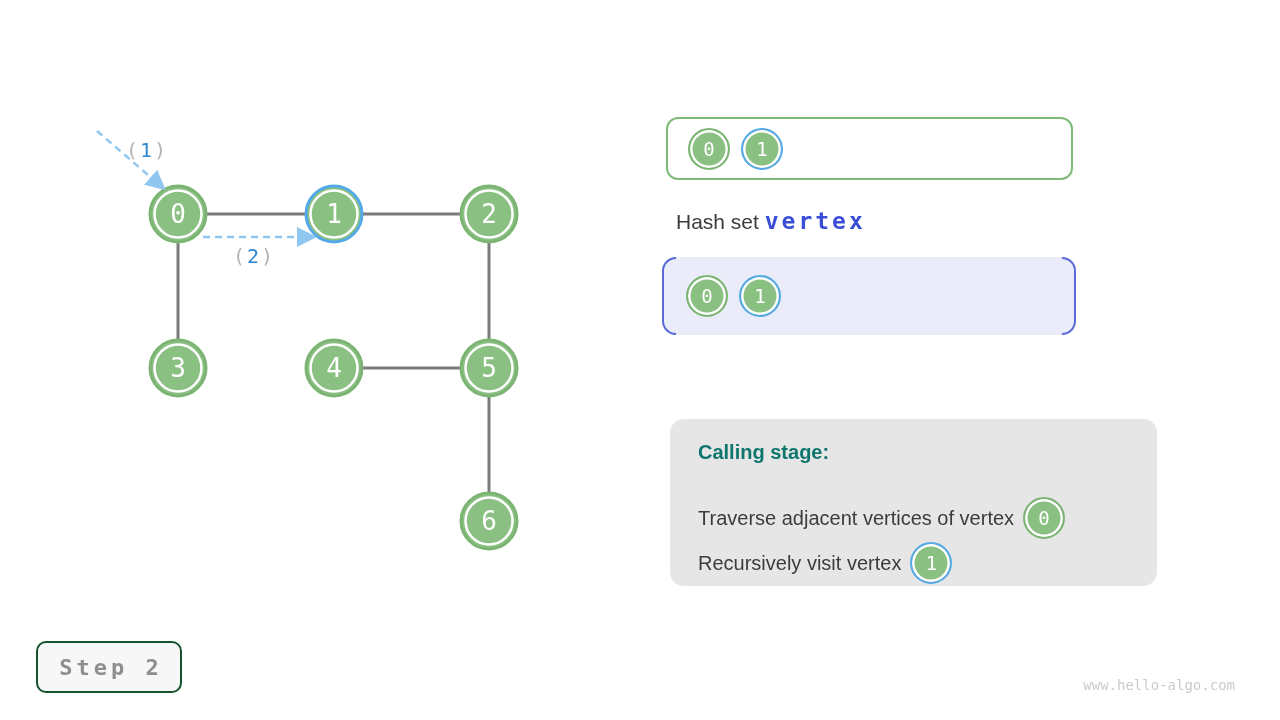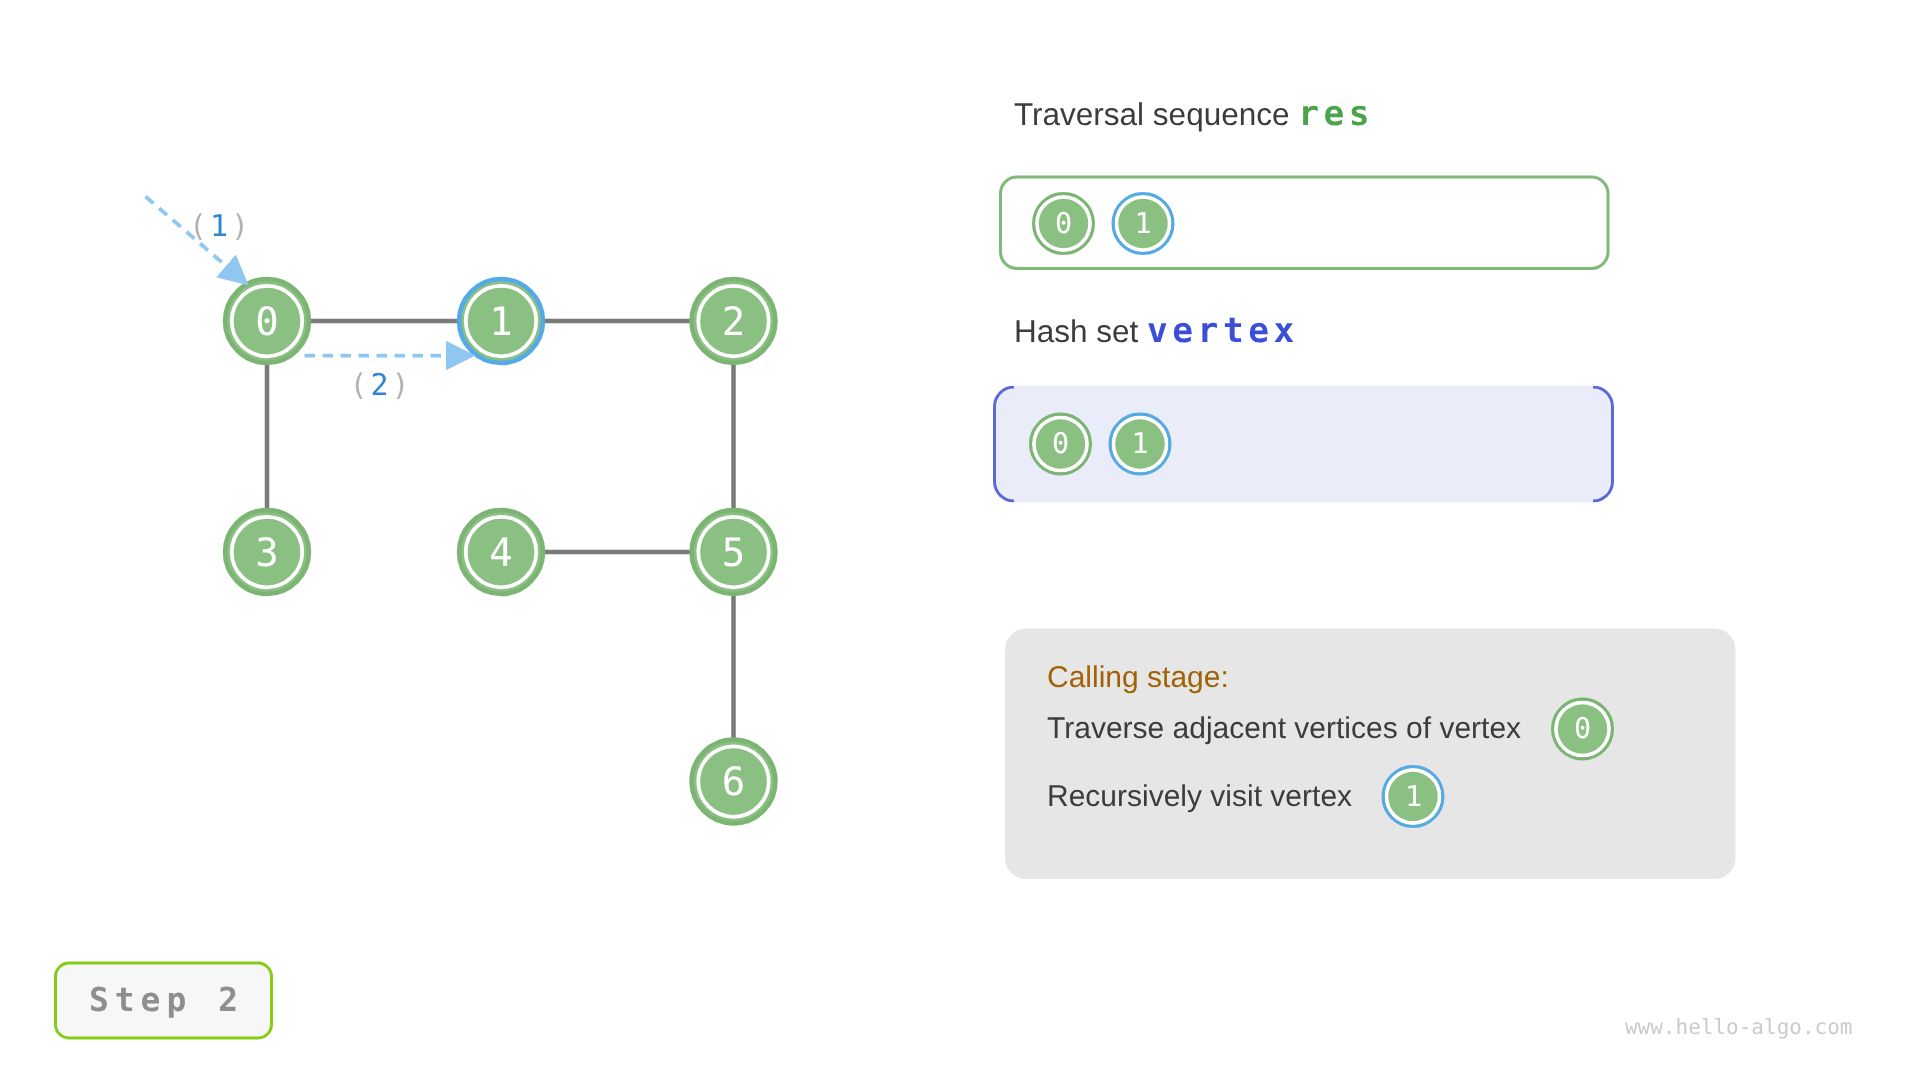--- a/index.html
+++ b/index.html
@@ -36,27 +36,27 @@
   .chip{box-sizing:content-box;width:38px;height:38px;border-radius:50%;
         border:2.5px solid #7cb573;background:#8bc083;
         box-shadow:inset 0 0 0 2.5px #ffffff;
         color:#ffffff;font-family:"DejaVu Sans Mono",monospace;font-size:19px;
         display:inline-flex;align-items:center;justify-content:center;flex:0 0 auto;}
   .chip.hl{border-color:#54a9e9;}
 
   
   .calling-panel{position:absolute;left:670px;top:419px;width:487px;height:167px;box-sizing:border-box;
                  background:#e6e6e6;border-radius:14px;padding:22px 0 0 28px;}
-  .call-title{font-size:20px;font-weight:normal;color:#a16207;margin-bottom:0;}
+  .call-title{font-size:20px;font-weight:bold;color:#0f766e;margin-bottom:32px;}
   .call-line{display:flex;align-items:center;height:44px;margin-bottom:1px;}
-  .call-text{font-size:20px;color:#3c3c3c;margin-right:20px;white-space:nowrap;}
+  .call-text{font-size:20px;color:#3c3c3c;margin-right:9px;white-space:nowrap;}
 
   
   .step-badge{position:absolute;left:36px;top:641px;width:146px;height:52px;box-sizing:border-box;
-              background:#f7f7f7;border:2px solid #84cc16;border-radius:10px;
+              background:#f7f7f7;border:2px solid #14532d;border-radius:10px;
               display:flex;align-items:center;justify-content:center;
               font-family:"DejaVu Sans Mono",monospace;font-weight:bold;font-size:22px;
               letter-spacing:4px;padding-left:4px;color:#8e8e8e;}
 
   
   .watermark{position:absolute;right:45px;top:677px;
              font-family:"DejaVu Sans Mono",monospace;font-size:14px;color:#cbcbcb;margin-left:32px;}
 </style>
 </head>
 <body>
@@ -109,24 +109,20 @@
         <circle cx="489" cy="521" r="28" fill="#8BC083" stroke="#7CB573" stroke-width="3"></circle>
         <circle cx="489" cy="521" r="23.5" fill="none" stroke="#ffffff" stroke-width="2.5"></circle>
         <text x="489" y="530" text-anchor="middle" fill="#ffffff" font-size="26" font-family="&quot;DejaVu Sans Mono&quot;, monospace">6</text>
       </g>
       <line x1="97" y1="131" x2="162" y2="187" stroke="#90C7F0" stroke-width="2.5" stroke-dasharray="7 5" marker-end="url(#ah)"></line>
       <text x="147" y="157" text-anchor="middle" font-size="20" letter-spacing="2" font-family="&quot;DejaVu Sans Mono&quot;, monospace"><tspan fill="#B3B3B3">(</tspan><tspan fill="#2F86D2">1</tspan><tspan fill="#B3B3B3">)</tspan></text>
       <line x1="203" y1="237" x2="312" y2="237" stroke="#90C7F0" stroke-width="2.5" stroke-dasharray="7 5" marker-end="url(#ah)"></line>
       <text x="254" y="263" text-anchor="middle" font-size="20" letter-spacing="2" font-family="&quot;DejaVu Sans Mono&quot;, monospace"><tspan fill="#B3B3B3">(</tspan><tspan fill="#2F86D2">2</tspan><tspan fill="#B3B3B3">)</tspan></text>
     </svg>
 
-  <div class="panel-title title-res">
-    <span>Traversal sequence</span>
-    <span class="code green">res</span>
-  </div>
 
   <div class="res-box">
       <span class="chip">0</span>
       <span class="chip hl">1</span>
     </div>
 
   <div class="panel-title title-visited">
     <span>Hash set</span>
     <span class="code blue">vertex</span>
   </div>

